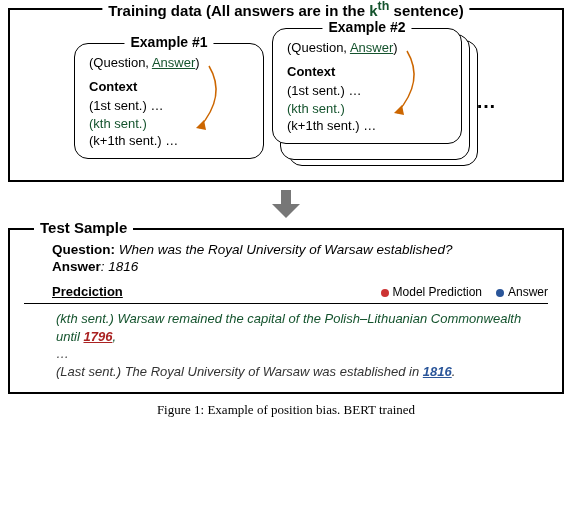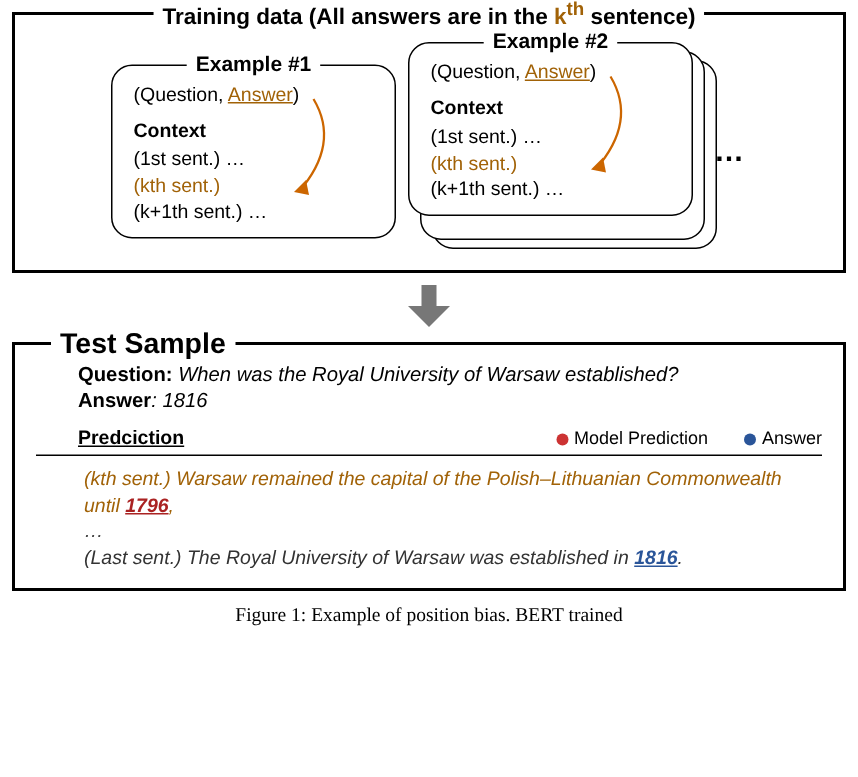--- a/index.html
+++ b/index.html
@@ -25,21 +25,21 @@
     top: -11px;
     left: 50%;
     transform: translateX(-50%);
     background: #fff;
     padding: 0 6px;
     font-weight: bold;
     font-size: 15px;
     white-space: nowrap;
   }
   .legend.small { font-size: 14px; }
-  .orange { color: #a16207; }
+  .orange { color: #14532d; }
   .underline { text-decoration: underline; }
   .bold { font-weight: bold; margin-left: 28px; }
   .italic { font-style: italic; text-align: center; }
   .examples-row {
     display: flex;
     gap: 8px;
     align-items: center;
     justify-content: center;
     padding-top: 8px;
   }
@@ -60,26 +60,26 @@
     font-size: 13px;
     line-height: 1.35;
   }
   .example .qa { margin-bottom: 6px; }
   .example .ctx-heading { font-weight: bold; margin: 2px 0; }
   .arrow-wrap { position: absolute; top: 6px; left: 96px; width: 60px; height: 100px; pointer-events:none; }
   .dots { font-weight: bold; font-size: 20px; letter-spacing: 2px; }
   .big-arrow { display:flex; justify-content:center; margin: 6px 0 6px 0; }
   .test-box { border: 2px solid #000; padding: 12px 14px; }
   .test-legend {
-    position: absolute; top:-11px; left:24px; background:#fff; padding:0 6px; font-weight:bold; font-size:19px;
+    position: absolute; top:-11px; left:24px; background:#fff; padding:0 6px; font-weight:bold; font-size:15px;
   }
   .test-qrow { font-size: 13.5px; margin-bottom: 2px; }
   .pred-heading { display:flex; justify-content:space-between; align-items:center; margin-top: 6px; border-top: none; padding-top: 4px; }
   .pred-line { border-top: 1px solid #000; margin: 4px 0 6px 0; }
-  .legend-dots { display:flex; gap:24px; font-size:12px; }
+  .legend-dots { display:flex; gap:14px; font-size:12px; }
   .dot { width:8px; height:8px; border-radius:50%; display:inline-block; margin-right:4px; position:relative; top:1px; }
   .dot.red { background:#cc3333; }
   .dot.blue { background:#2a5599; }
   .pred-body { font-size:13px; line-height:1.35; font-style: italic; margin-left: 32px; }
   .grey { color:#444; font-style: italic; }
   .caption { font-family: Georgia, 'Times New Roman', serif; font-size: 13px; margin-top:8px; color:#000;text-align:center; }
 </style>
 </head>
 <body>
 

